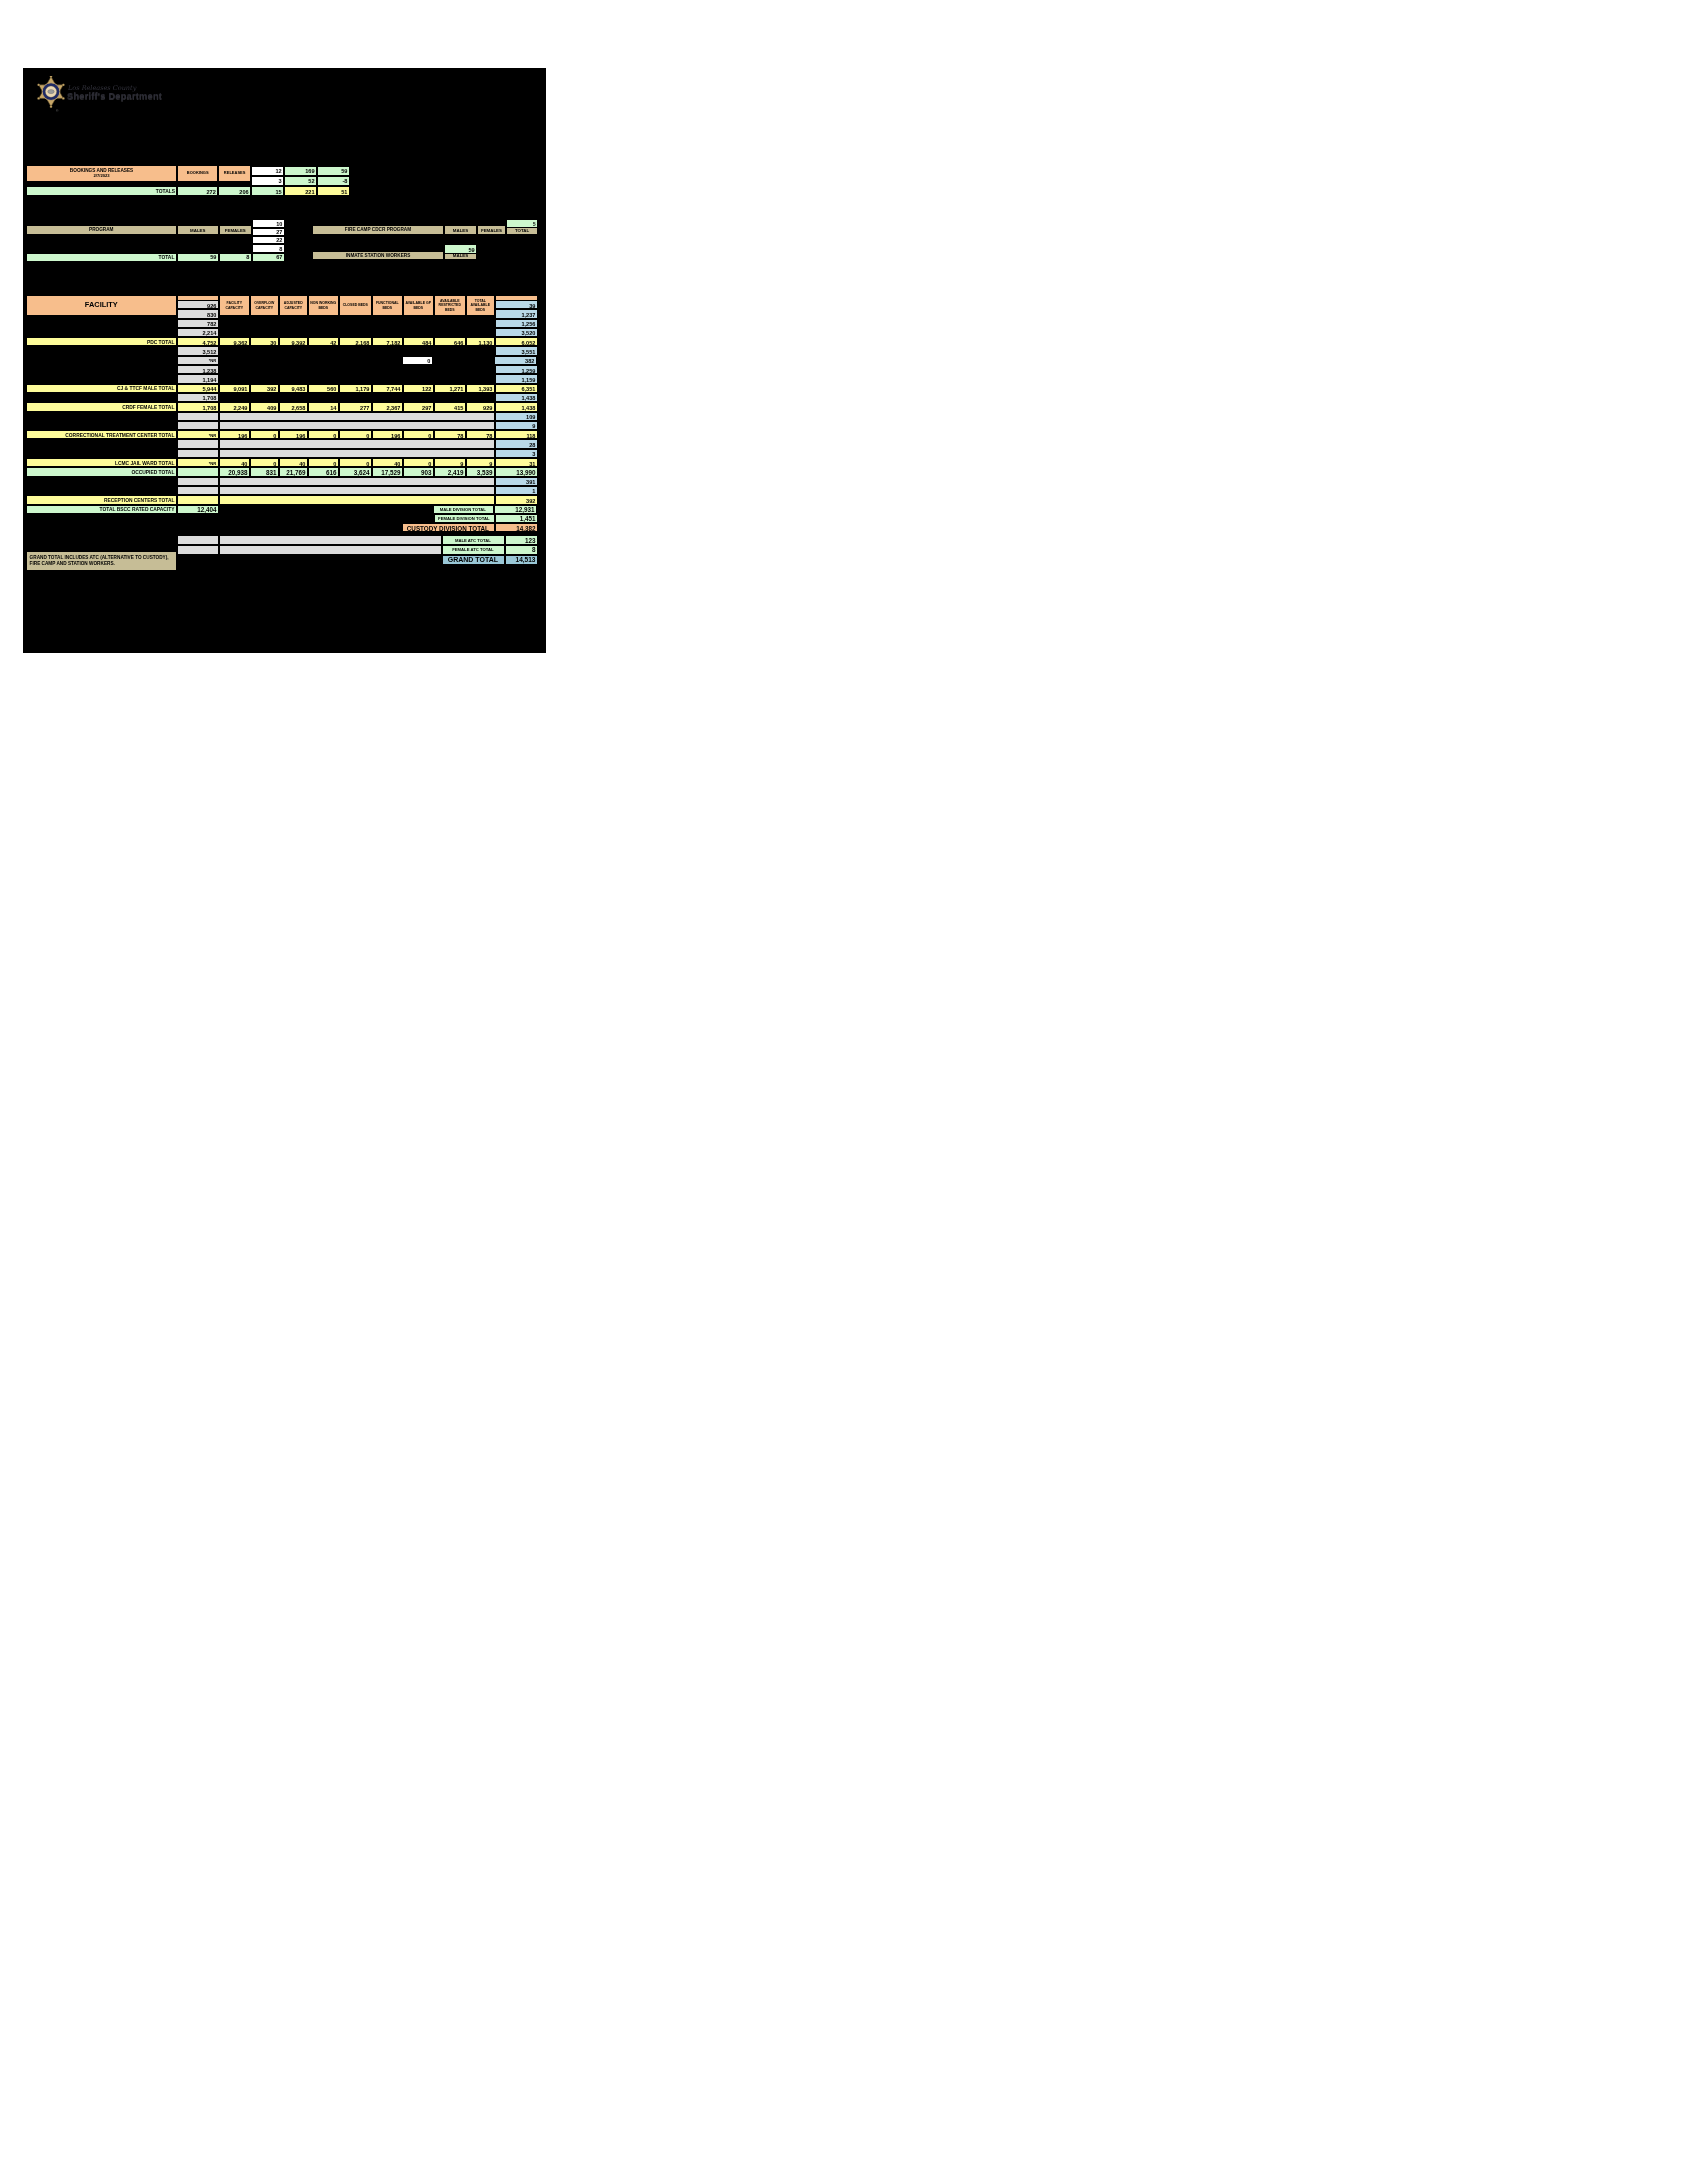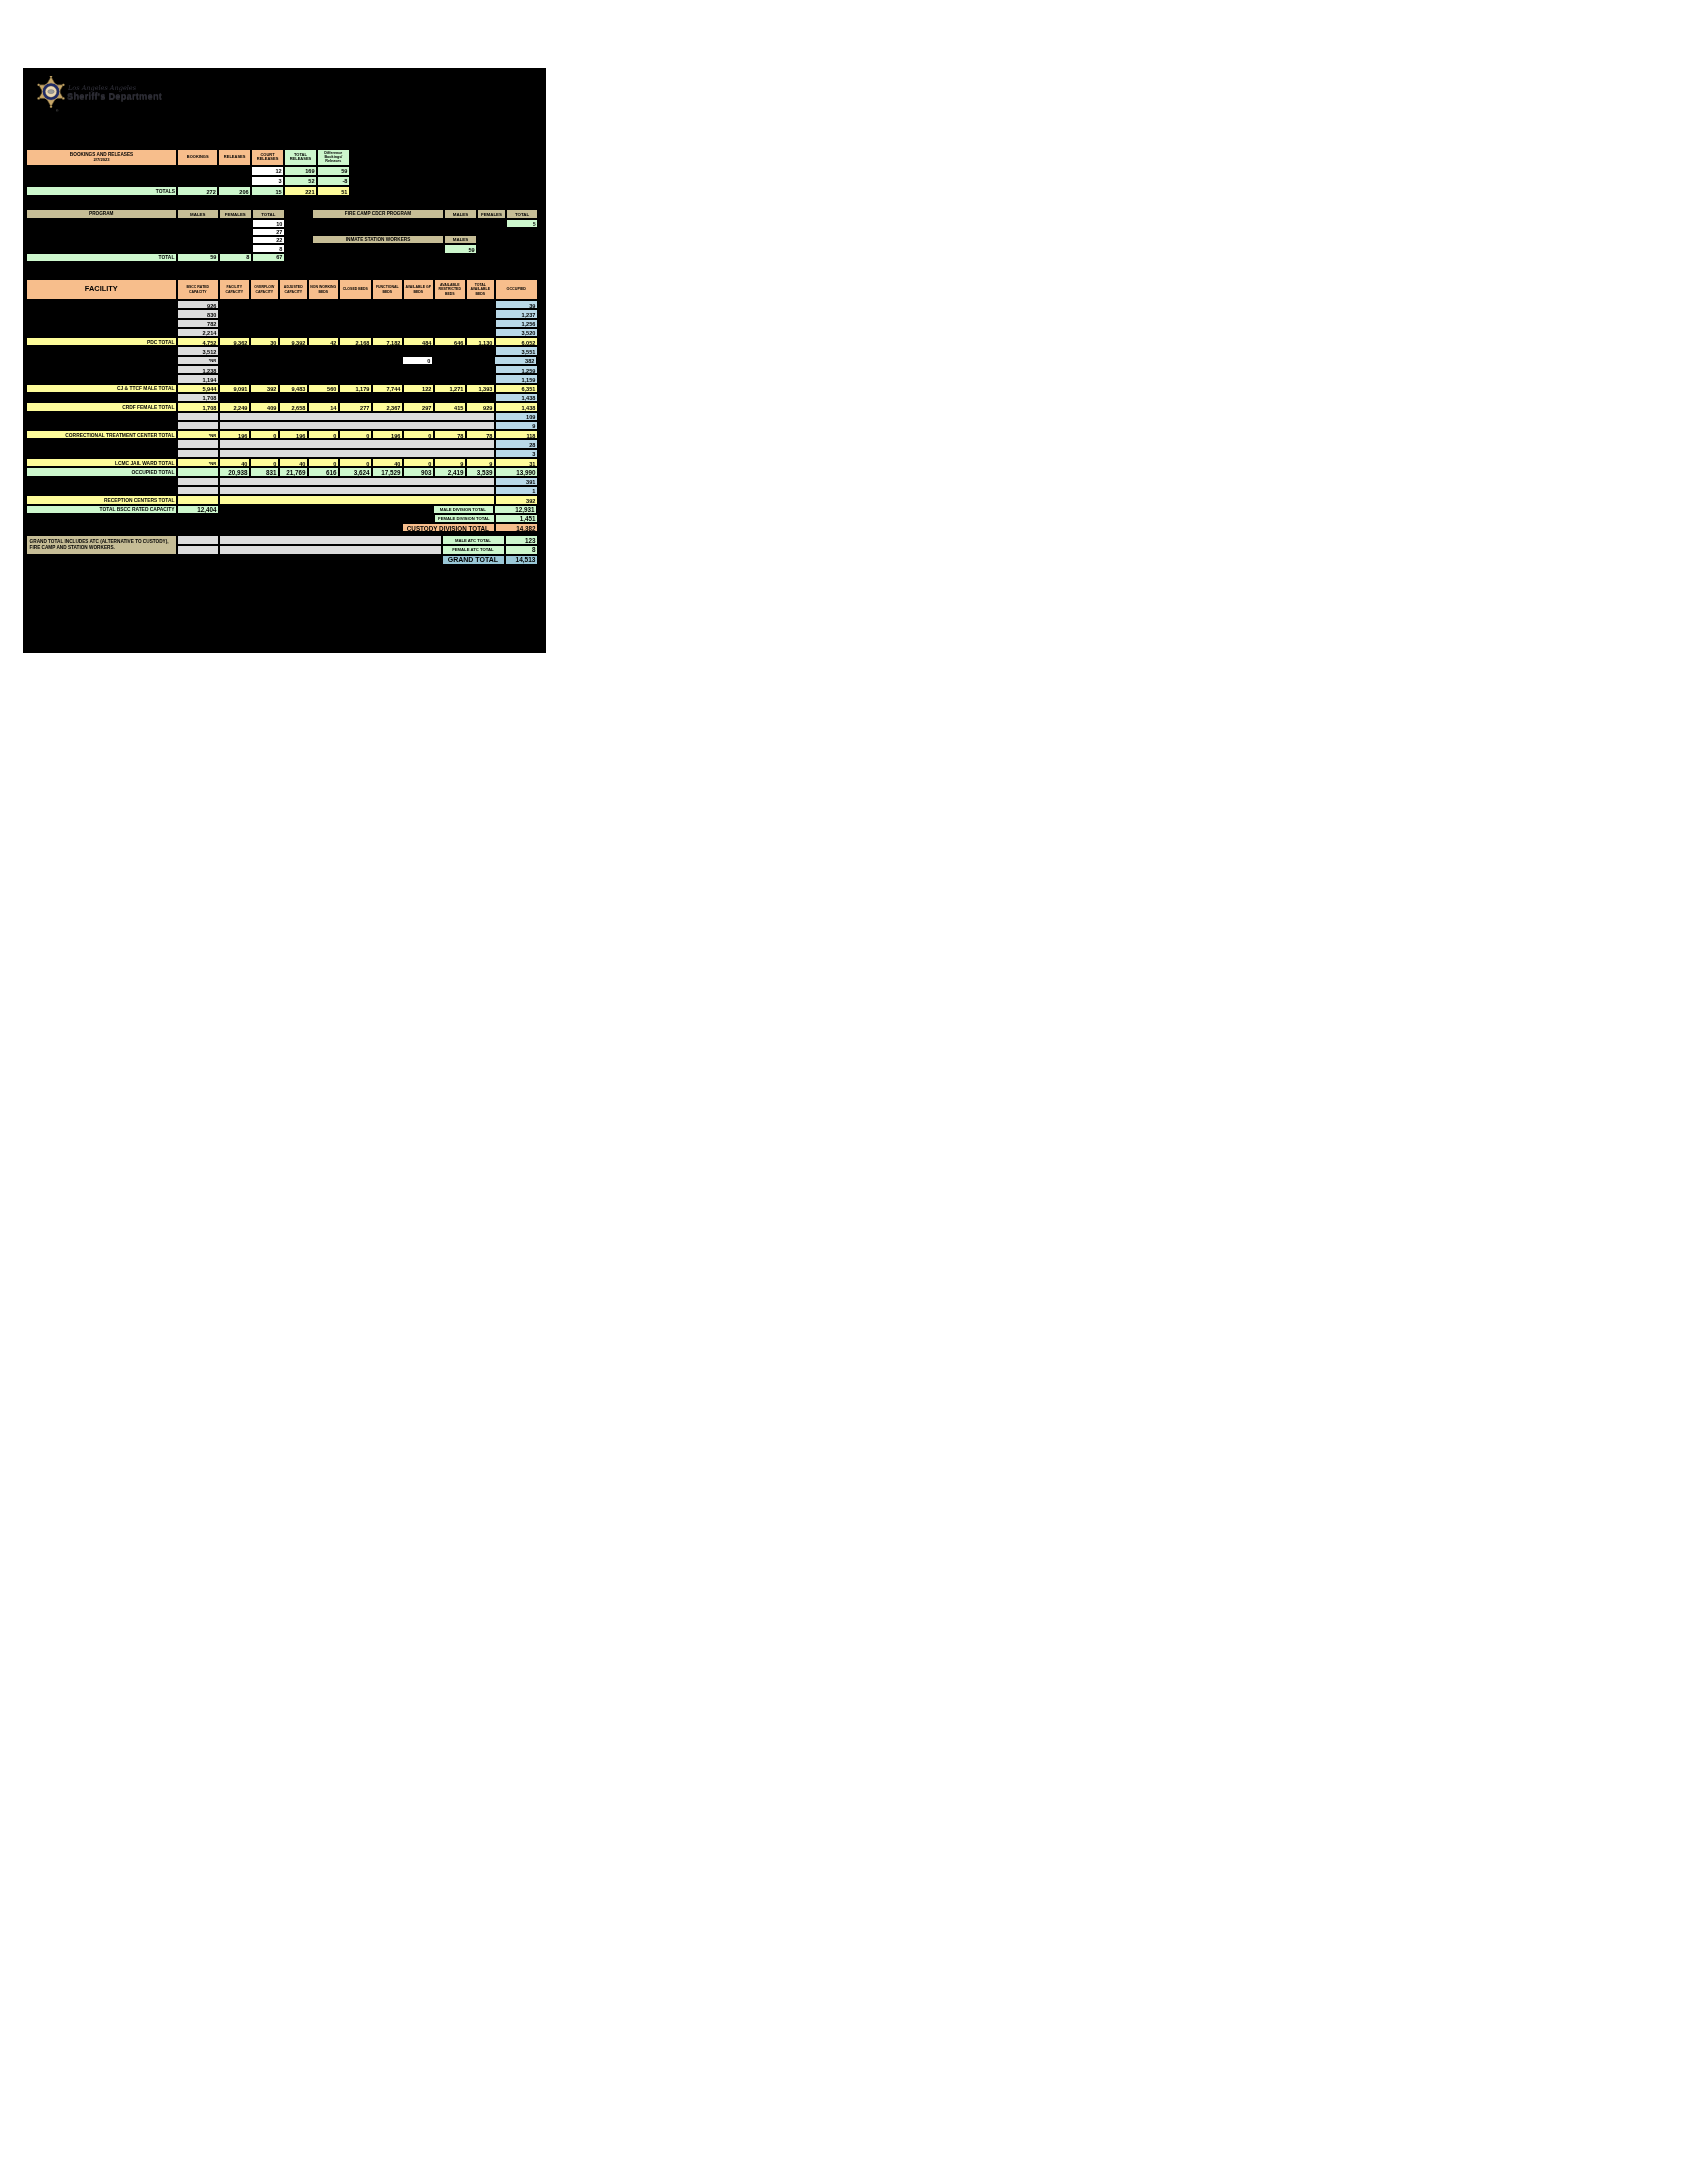--- a/index.html
+++ b/index.html
@@ -15,21 +15,21 @@
   .bg-b{background:#B9D9E8;}
   .bg-w{background:#FFFFFF;}
   .bg-o{background:#F7BE8C;}
   .bg-t{background:#C6BD96;}
   .bg-gt{background:#99C7D6;}
   .bd{border:0.5px solid #000;}
   .row{display:flex;}
   .cell{box-sizing:border-box;color:#000;font-weight:bold;font-size:5.6px;line-height:8.4px;
         text-align:right;padding:0.5px 1.4px 0 0.5px;overflow:hidden;white-space:nowrap;}
   .hc{display:flex;align-items:center;justify-content:center;text-align:center;
-      font-weight:bold;color:#000;box-sizing:border-box;white-space:normal;line-height:1.15;}
+      font-weight:bold;color:#000;box-sizing:border-box;white-space:normal;line-height:1.15;margin-top:16px;}
   .lab{font-size:4.9px;}
   .sm{font-size:4.2px;line-height:8px;}
   .ctr{text-align:center;padding-left:0.5px;}
   .big{font-size:6.3px;line-height:8px;}
   .frow{display:flex;height:9.3px;}
   .fcell{height:9.3px;}
   
   .scriptline{font-family:"DejaVu Serif",serif;font-style:italic;color:#33333d;}
   .boldline{font-family:"Liberation Sans",sans-serif;font-weight:bold;color:#2c2c35;
             text-shadow:0 0.5px 0.5px rgba(130,130,140,.35);letter-spacing:0.2px;}
@@ -48,21 +48,21 @@
         <circle cx="92" cy="30" r="4" fill="#c7a768" stroke="#46391f"></circle>
         <circle cx="8" cy="30" r="4" fill="#c7a768" stroke="#46391f"></circle>
         <circle cx="92" cy="76" r="4" fill="#c7a768" stroke="#46391f"></circle>
         <circle cx="8" cy="76" r="4" fill="#c7a768" stroke="#46391f"></circle>
         <circle cx="50" cy="104" r="4" fill="#c7a768" stroke="#46391f"></circle>
         <circle cx="50" cy="53" r="30" fill="#1e2a66" stroke="#c7a768" stroke-width="3"></circle>
         <circle cx="50" cy="53" r="19" fill="#e9d6b2" stroke="#8a7848"></circle>
         <ellipse cx="50" cy="53" rx="11" ry="7" fill="#9a9a9a" stroke="#555"></ellipse>
       </svg>
     </div>
-    <div class="abs scriptline" style="left:45px;top:16px;font-size:6.5px;">Los Angeles Angeles</div>
+    <div class="abs scriptline" style="left:45px;top:16px;font-size:6.5px;">Los Releases County</div>
     <div class="abs boldline" style="left:44px;top:23px;font-size:9.3px;">Sheriff's Department</div>
     <div class="abs" style="left:33px;top:41px;font-size:3.3px;color:#777;">®</div>
 
     <div class="abs" style="left:2.8px;top:81px;width:324px;">
       <div class="row" style="height:16.7px;">
         <div class="hc bg-o bd" style="width:152px;height:16.7px;flex-direction:column;">
           <span style="font-size:4.7px;">BOOKINGS AND RELEASES</span>
           <span style="font-size:4.2px;margin-top:1.4px;">2/7/2023</span>
         </div>
         <div class="hc bg-o bd" style="width:41px;height:16.7px;font-size:4px;">BOOKINGS</div>

